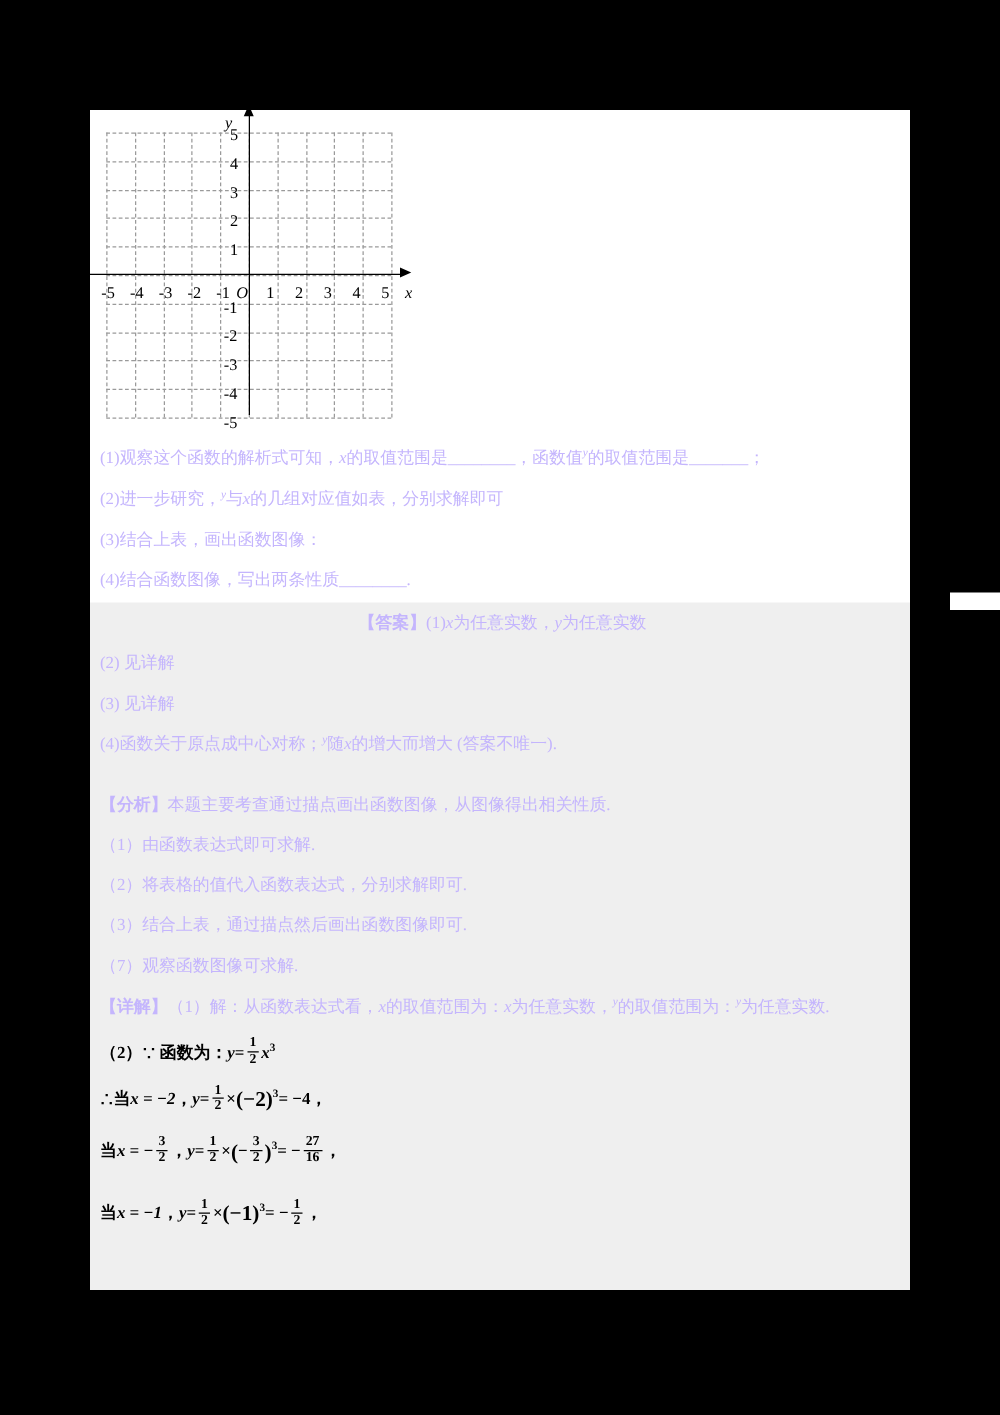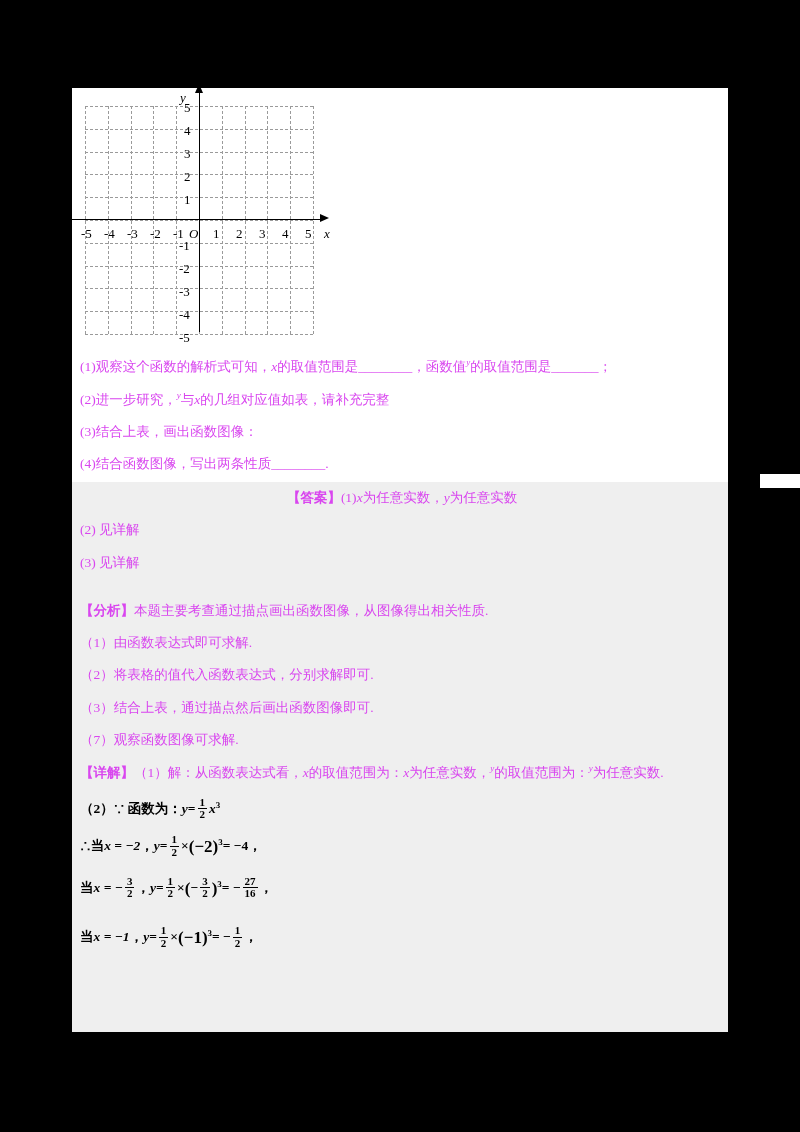--- a/index.html
+++ b/index.html
@@ -110,21 +110,21 @@
     font-size: 13px;
     color: #000;
     white-space: nowrap;
   }
   .lbl.it { font-style: italic; }
 
   
   .para {
     font-size: 13.5px;
     line-height: 1.5;
-    color: #d946ef;
+    color: #c4b5fd;
     margin: 0 0 12px 0;
     padding: 0 4px 0 8px;
   }
   .ital { font-style: italic; font-family: "Liberation Serif", serif; }
   .sup { font-size: 9px; vertical-align: super; }
   .bold { font-weight: bold; }
   .blank { letter-spacing: 0; }
   .gap { height: 16px; }
 
   
@@ -217,38 +217,41 @@
     <span class="lbl" style="left:187px; top:138px;">3</span>
     <span class="lbl" style="left:210px; top:138px;">4</span>
     <span class="lbl" style="left:233px; top:138px;">5</span>
   </div>
 
   <p class="para">
     <span>(1)</span><span>观察这个函数的解析式可知，</span><span class="ital">x</span><span>的取值范围是</span><span class="blank">________</span><span>，函数值</span><span class="ital sup">y</span><span>的取值范围是</span><span class="blank">_______</span><span>；</span>
   </p>
 
   <p class="para">
-    <span>(2)</span><span>进一步研究，</span><span class="ital sup">y</span><span>与</span><span class="ital">x</span><span>的几组对应值如表，请补充完整</span>
+    <span>(2)</span><span>进一步研究，</span><span class="ital sup">y</span><span>与</span><span class="ital">x</span><span>的几组对应值如表，分别求解即可</span>
   </p>
 
   <p class="para">
     <span>(3)</span><span>结合上表，画出函数图像：</span>
   </p>
 
   <p class="para">
     <span>(4)</span><span>结合函数图像，写出两条性质</span><span class="blank">________</span><span>.</span>
   </p>
 
   <p class="para" style="margin-top:14px;text-align:center;">
     <span class="bold">【答案】</span><span>(1)</span><span class="ital">x</span><span>为任意实数，</span><span class="ital">y</span><span>为任意实数</span>
   </p>
 
   <p class="para">(2) 见详解</p>
   <p class="para">(3) 见详解</p>
 
+  <p class="para">
+    <span>(4)</span><span>函数关于原点成中心对称；</span><span class="ital sup">y</span><span>随</span><span class="ital">x</span><span>的增大而增大 (答案不唯一).</span>
+  </p>
 
   <div class="gap"></div>
 
   <p class="para">
     <span class="bold">【分析】</span><span>本题主要考查通过描点画出函数图像，从图像得出相关性质.</span>
   </p>
   <p class="para">（1）由函数表达式即可求解.</p>
   <p class="para">（2）将表格的值代入函数表达式，分别求解即可.</p>
   <p class="para">（3）结合上表，通过描点然后画出函数图像即可.</p>
   <p class="para">（7）观察函数图像可求解.</p>

